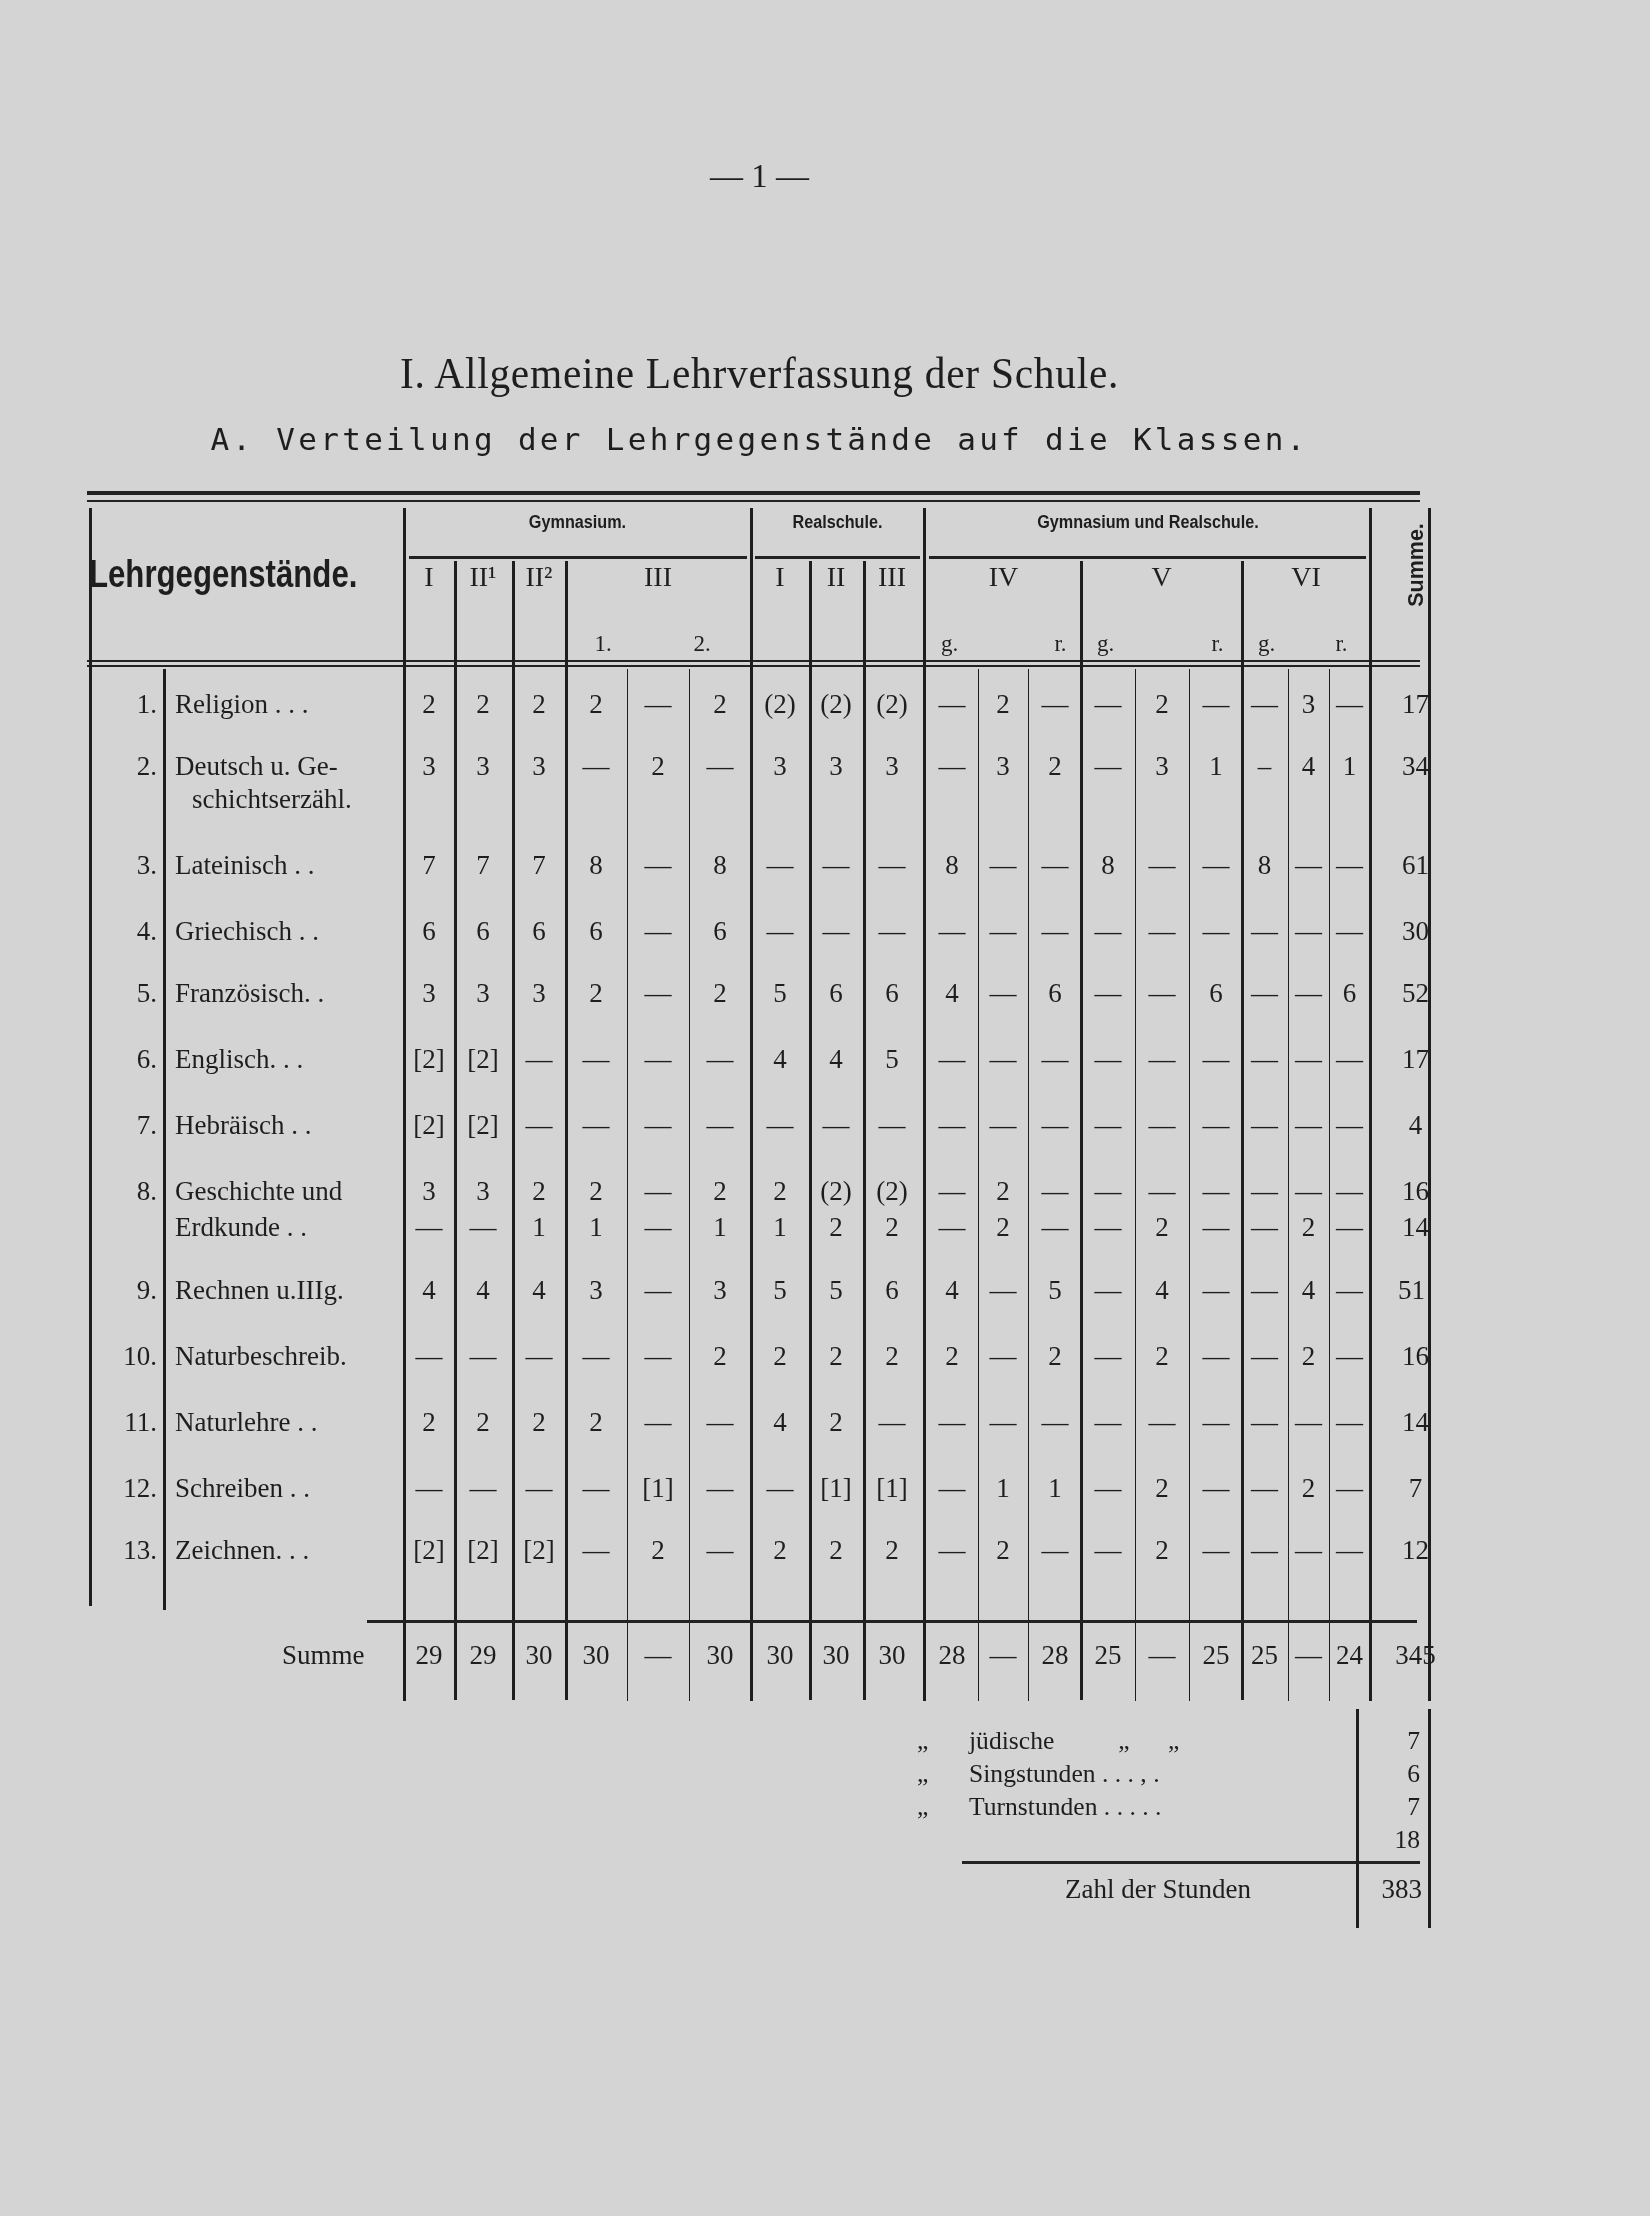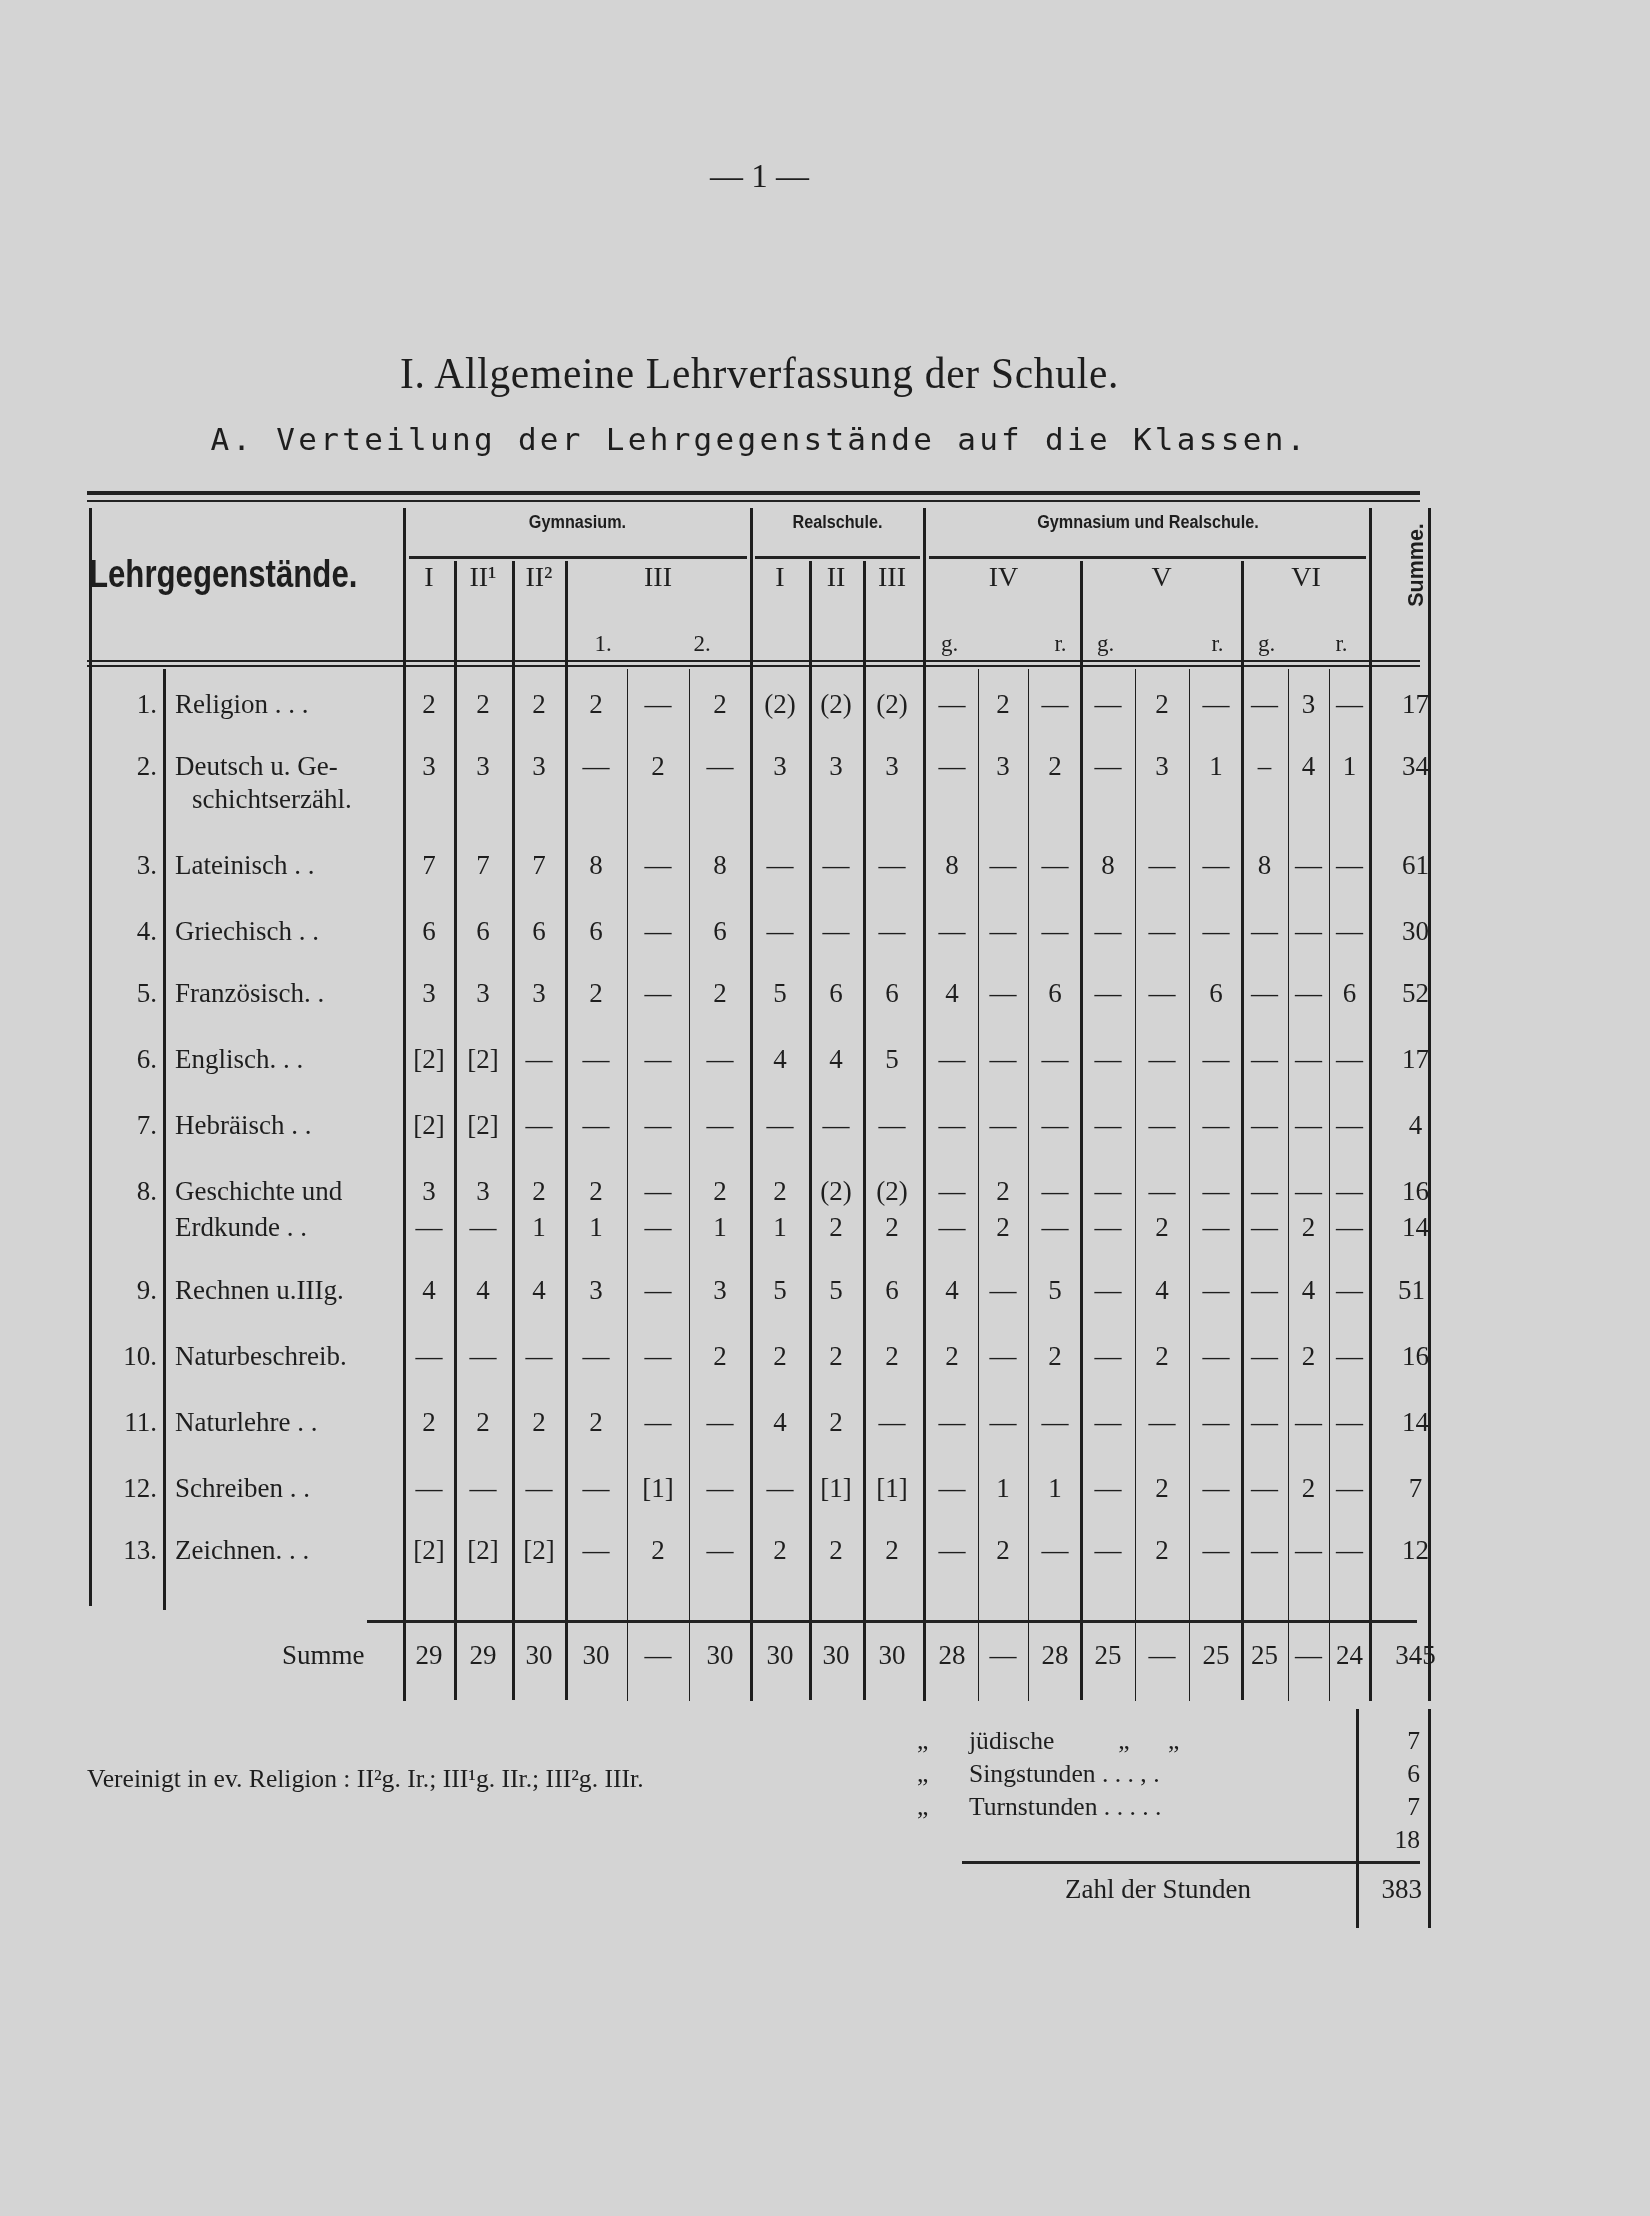--- a/index.html
+++ b/index.html
@@ -438,21 +438,20 @@
     </div>
 
   <div class="rule" style="left:367px;top:1620px;width:1050px;height:3.3px;"></div>
   <div class="row" style="top:1640px;">
     <span style="position:absolute;left:282px;">Summe</span>
     <span id="sumcells"><span class="cell" style="left:404px;width:50px;">29</span><span class="cell" style="left:454px;width:58px;">29</span><span class="cell" style="left:512px;width:54px;">30</span><span class="cell" style="left:565px;width:62px;">30</span><span class="cell" style="left:627px;width:62px;">—</span><span class="cell" style="left:689px;width:62px;">30</span><span class="cell" style="left:751px;width:58px;">30</span><span class="cell" style="left:809px;width:54px;">30</span><span class="cell" style="left:863px;width:58px;">30</span><span class="cell" style="left:925px;width:54px;">28</span><span class="cell" style="left:978px;width:50px;">—</span><span class="cell" style="left:1028px;width:54px;">28</span><span class="cell" style="left:1081px;width:54px;">25</span><span class="cell" style="left:1135px;width:54px;">—</span><span class="cell" style="left:1189px;width:54px;">25</span><span class="cell" style="left:1242px;width:45px;">25</span><span class="cell" style="left:1288px;width:41px;">—</span><span class="cell" style="left:1329px;width:41px;">24</span><span class="cell" style="left:1370px;width:91px;">345</span></span>
   </div>
 </div>
 
 <div class="notes">
-  <div>Vereinigt in ev. Religion : II²g. Ir.; III¹g. IIr.; III²g. IIIr.</div>
 </div>
 
 <div class="addl">
   <div class="r">
       <span style="left:35px;">„</span>
       <span style="left:87px;white-space:pre;">jüdische          „      „</span>
     </div>
   <div class="r">
       <span style="left:35px;">„</span>
       <span style="left:87px;">Singstunden . . . , .</span>

